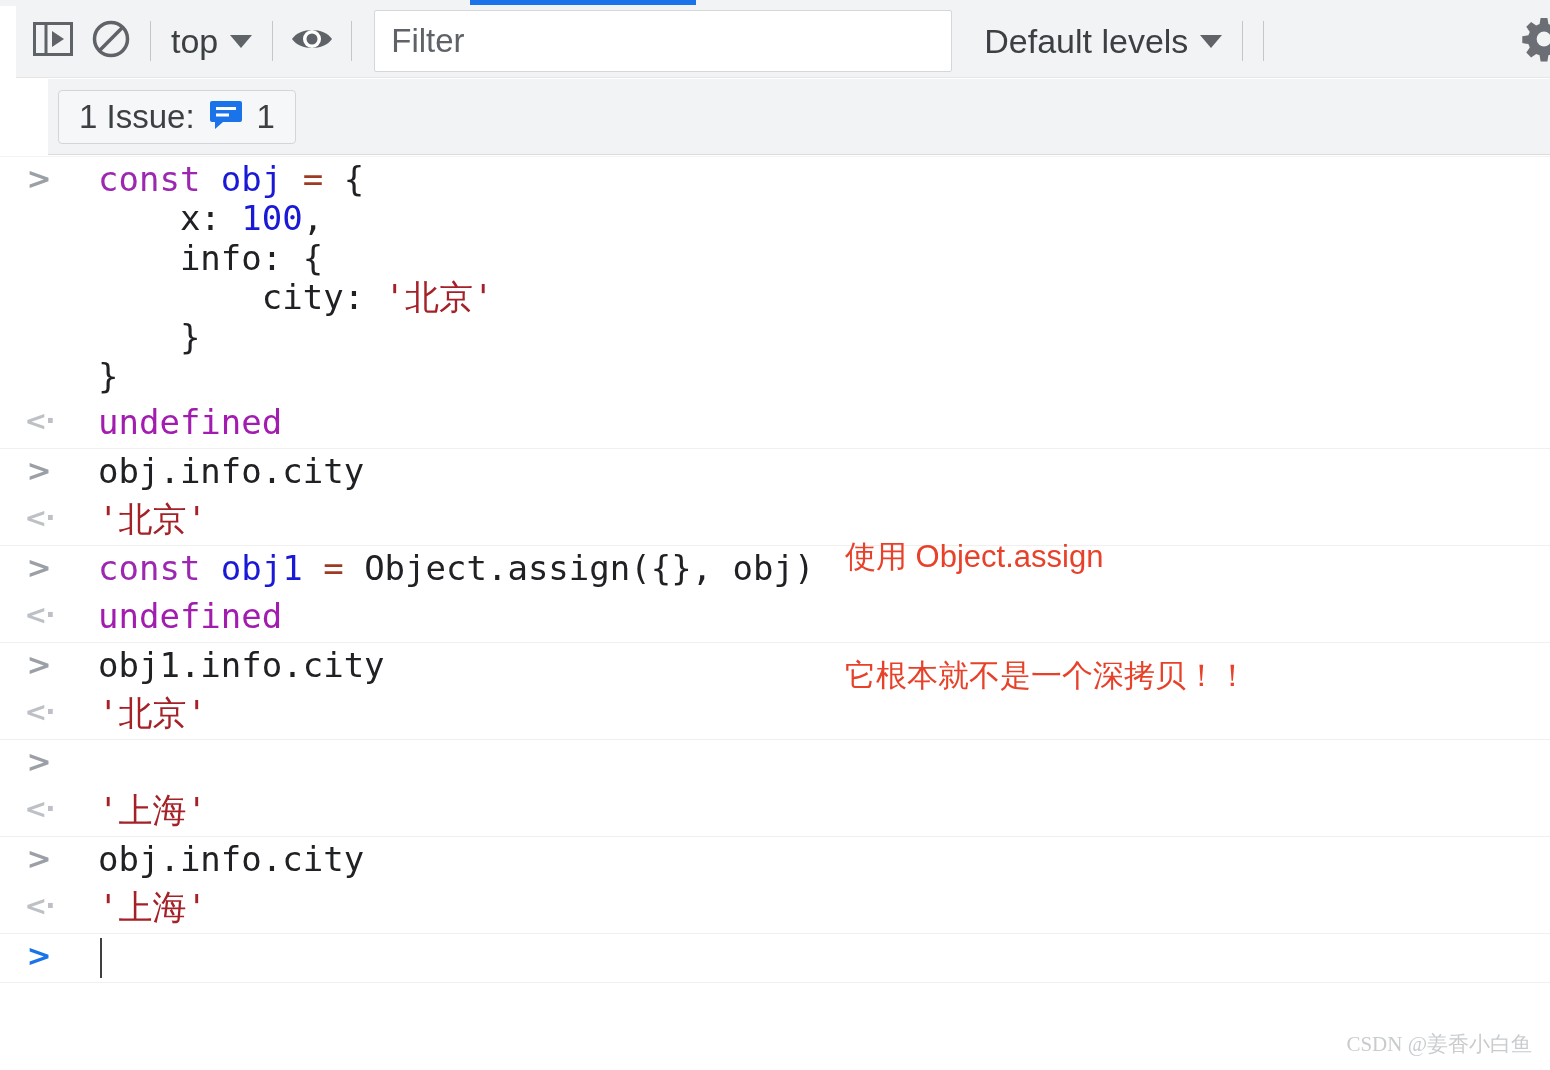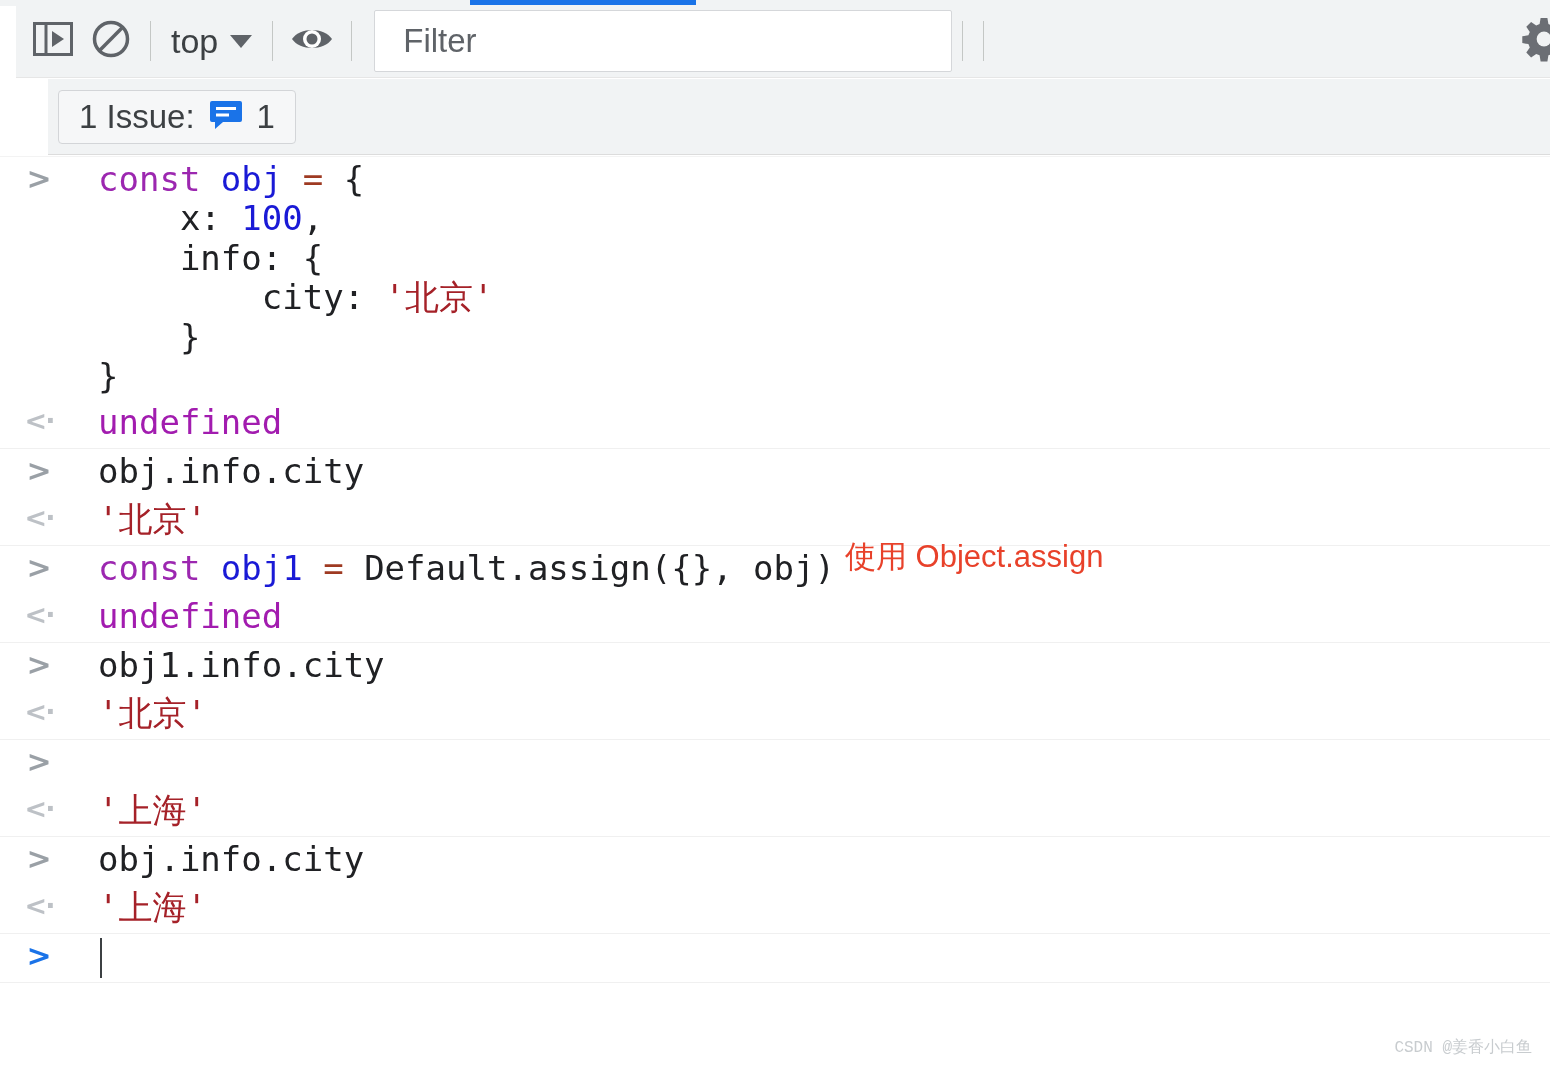--- a/index.html
+++ b/index.html
@@ -92,21 +92,21 @@
   }
 
   .filter-input {
     flex: 0 0 auto;
     width: 578px;
     height: 62px;
     background: #ffffff;
     border: 1px solid #d5d7da;
     border-radius: 2px;
     margin-left: 12px;
-    padding: 0 28px;
+    padding: 0 16px;
     font-size: 33px;
     color: #202124;
     font-family: "Liberation Sans", sans-serif;
     outline: none;
   }
   .filter-input::placeholder { color: #5f6368; opacity: 1; }
 
   .levels-dd { margin-left: 22px; }
 
   .tb-spacer { flex: 1 1 auto; }
@@ -238,23 +238,23 @@
     line-height: 1.28;
     white-space: pre;
     pointer-events: none;
   }
 
   
   .watermark {
     position: absolute;
     right: 18px;
     bottom: 12px;
-    font-size: 16px;
+    font-size: 21px;
     color: #c8cccf;
-    font-family: Liberation Mono, monospace;
+    font-family: Liberation Serif, serif;
     white-space: nowrap;
   }
 </style>
 </head>
 <body>
 
 <div id="app">
 
   <div class="tab-strip">
     <div class="tab-active-underline"></div>
@@ -297,20 +297,24 @@
           <circle cx="22" cy="15" r="9" fill="#ffffff"></circle>
           <circle cx="22" cy="15" r="5.5" fill="#5f6368"></circle>
         </svg>
       </span>
     </div>
 
     <div class="tb-sep"></div>
 
     <input class="filter-input" type="text" value="" placeholder="Filter" style="">
 
+    <div class="tb-dropdown levels-dd">
+      <span class="dd-label">Default levels</span>
+      <span class="caret"></span>
+    </div>
 
     <div class="tb-sep"></div>
     <div class="tb-sep"></div>
 
     <div class="tb-spacer"></div>
 
     <div class="gear-wrap" title="Console settings">
       <span>
         <svg width="46" height="46" viewBox="0 0 46 46" aria-hidden="true">
           <path fill="#5f6368" d="M23 15.5a7.5 7.5 0 1 0 0 15 7.5 7.5 0 0 0 0-15zm0 4.2a3.3 3.3 0 1 1 0 6.6 3.3 3.3 0 0 1 0-6.6z"></path>
@@ -367,21 +371,21 @@
             <span class="arrow-out">&lt;·</span>
           </div>
           <div class="code"><span class="t-str">'北京'</span></div>
         </div>
       </div>
       <div class="group">
         <div class="row">
           <div class="gutter">
             <span class="arrow-in">&gt;</span>
           </div>
-          <div class="code"><span class="t-kw">const </span><span class="t-var">obj1 </span><span class="t-op">= </span><span class="t-plain">Default.assign({}, obj)</span></div>
+          <div class="code"><span class="t-kw">const </span><span class="t-var">obj1 </span><span class="t-op">= </span><span class="t-plain">Object.assign({}, obj)</span></div>
         </div>
         <div class="row">
           <div class="gutter">
             <span class="arrow-out">&lt;·</span>
           </div>
           <div class="code"><span class="t-undef">undefined</span></div>
         </div>
       </div>
       <div class="group">
         <div class="row">
@@ -429,17 +433,18 @@
           <div class="gutter">
             <span class="arrow-in active">&gt;</span>
           </div>
           <div class="code"><span class="t-plain"></span><span class="prompt-caret"></span></div>
         </div>
       </div>
     </div>
 
   <div class="annotation">
     <div>使用 Object.assign</div>
+    <div>它根本就不是一个深拷贝！！</div>
   </div>
 
   <div class="watermark">CSDN @姜香小白鱼</div>
 
 </div>
 
 </body></html>

